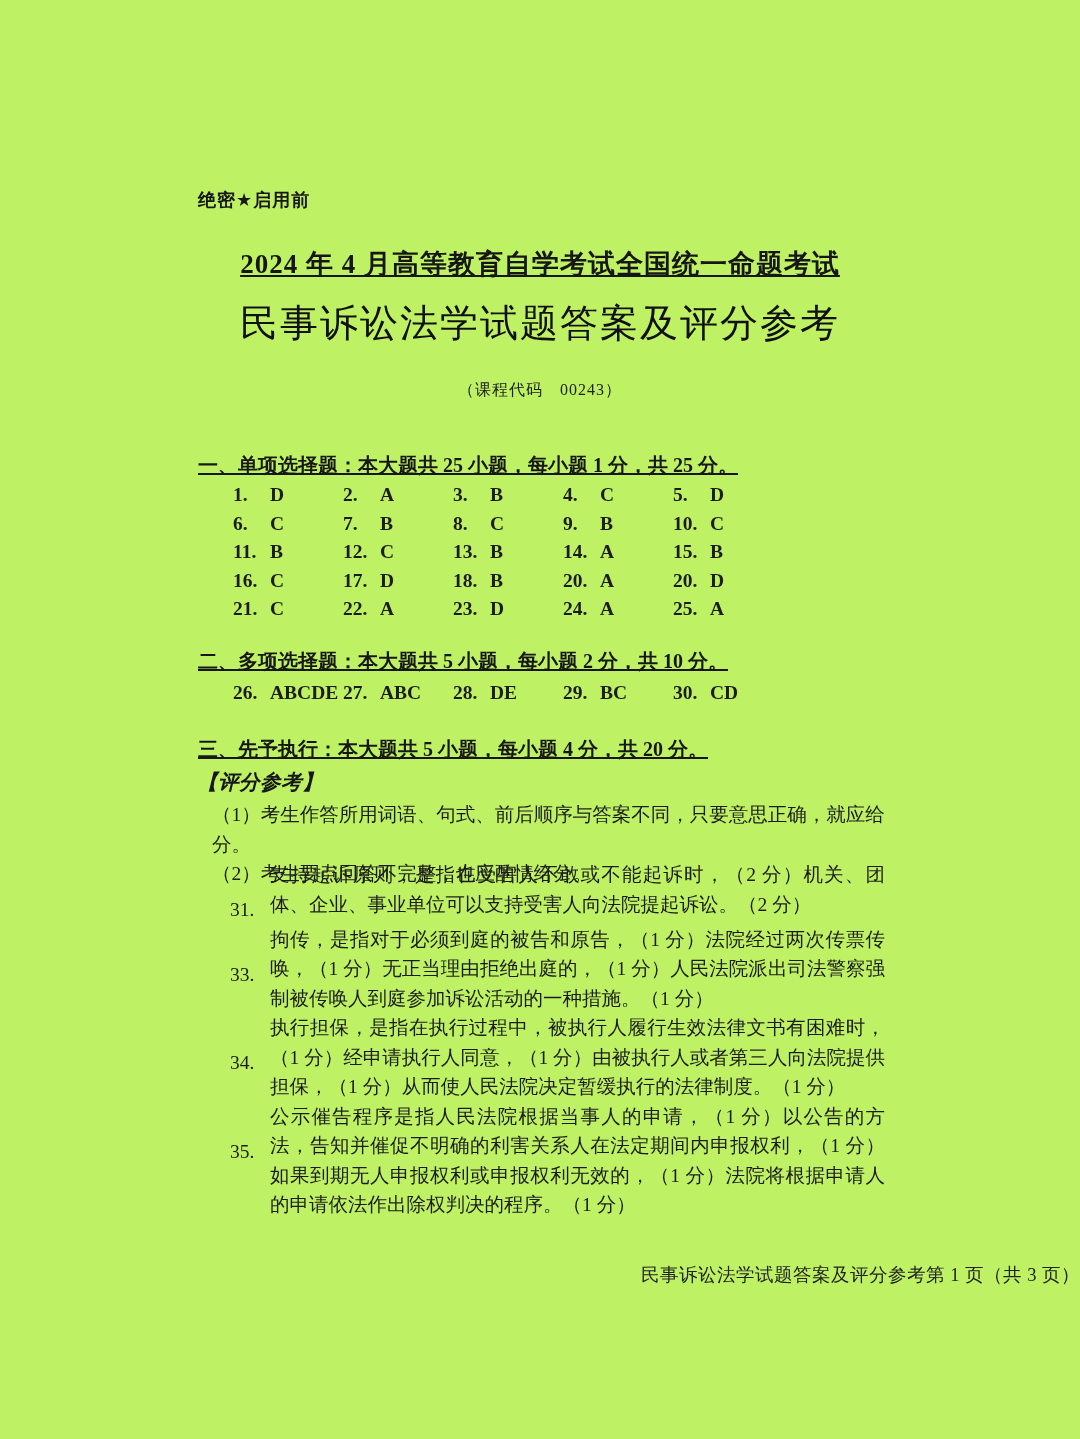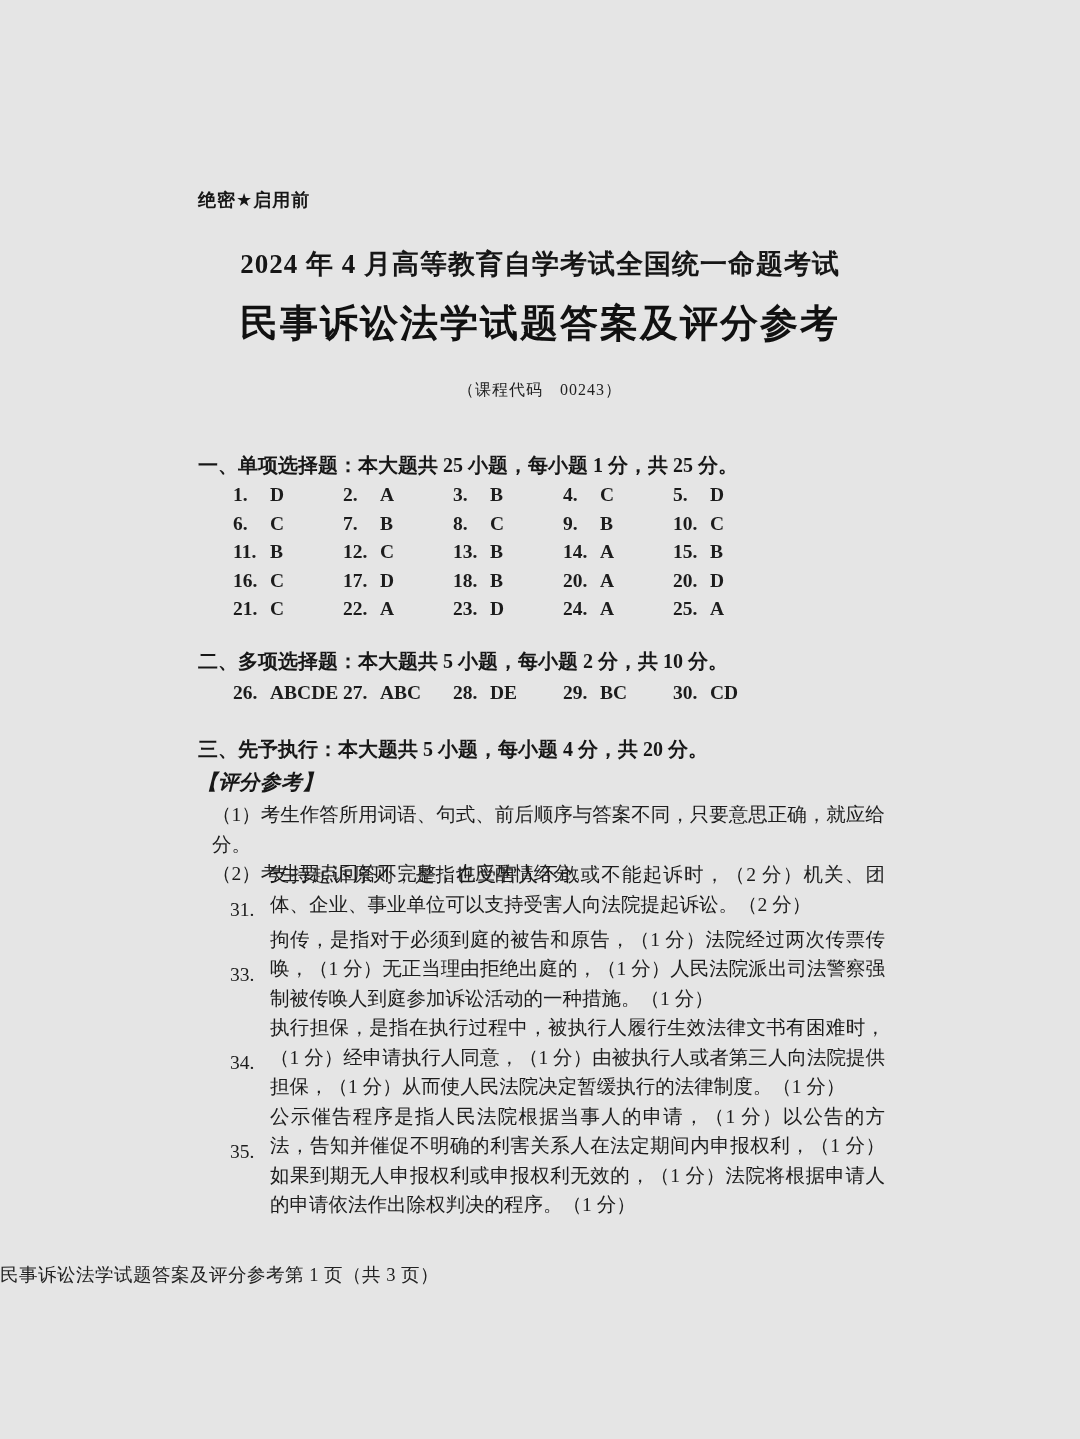--- a/index.html
+++ b/index.html
@@ -2,45 +2,45 @@
 <html><head>
 <meta charset="utf-8">
 <style>
   html,body{margin:0;padding:0;background:#ffffff;}
   body{
     width:1080px;height:1439px;
     font-family:"Liberation Serif","DejaVu Serif",serif;
     color:#1f1f1f;
     -webkit-font-smoothing:antialiased;
   }
-  .page{position:relative;width:1080px;height:1439px;background:#e5e5e5;overflow:hidden;}
+  .page{position:relative;width:1080px;height:1439px;background:#bef264;overflow:hidden;}
 
   .classified{
     position:absolute;left:198px;top:188px;
     font-family:"Liberation Sans","DejaVu Sans",sans-serif;
     font-weight:bold;font-size:18px;letter-spacing:1px;color:#171717;
   }
 
   .title-session{
     position:absolute;left:0;top:246px;width:1080px;
-    text-align:center;font-weight:bold;font-size:27px;letter-spacing:1px;color:#161616;
+    text-align:center;font-weight:bold;font-size:27px;letter-spacing:1px;color:#161616;text-decoration:underline;
   }
   .title-doc{
     position:absolute;left:0;top:298px;width:1080px;
-    text-align:center;font-weight:bold;font-size:38px;letter-spacing:2px;color:#111111;
+    text-align:center;font-weight:normal;font-size:38px;letter-spacing:2px;color:#111111;
   }
   .course-code{
     position:absolute;left:0;top:380px;width:1080px;
     text-align:center;font-size:16px;color:#1f1f1f;letter-spacing:1px;
   }
 
   .sec-head{
     position:absolute;left:198px;width:700px;
     font-family:"Liberation Sans","DejaVu Sans",sans-serif;
-    font-weight:bold;font-size:20px;color:#171717;white-space:nowrap;
+    font-weight:bold;font-size:20px;color:#171717;white-space:nowrap;text-decoration:underline;
   }
   .sec-head .num-part{font-family:"Liberation Serif","DejaVu Serif",serif;font-weight:bold;}
   #sec1-head{top:452px;}
   #sec2-head{top:648px;}
   #sec3-head{top:736px;}
 
   .answer-grid{
     position:absolute;left:233px;width:560px;
     display:grid;grid-template-columns:repeat(5,110px);
     font-size:19.5px;line-height:28.5px;color:#1c1c1c;
@@ -61,21 +61,21 @@
   .defs{
     position:absolute;left:230px;top:860px;width:655px;
     font-size:19.5px;line-height:29.5px;color:#1c1c1c;
   }
   .def-item{display:flex;align-items:flex-start;}
   .def-num{flex:0 0 40px;margin-top:35px;}
   .def-text{flex:1 1 auto;text-align:justify;}
 
   .footer{
     position:absolute;left:0;top:1262px;width:1080px;
-    text-align:left;font-size:18.5px;color:#222222;letter-spacing:0.5px;
+    text-align:right;font-size:18.5px;color:#222222;letter-spacing:0.5px;
   }
 </style>
 </head>
 <body>
 
 <div class="page">
 
   <div class="classified">绝密★启用前</div>
 
   <div class="title-session">2024 年 4 月高等教育自学考试全国统一命题考试</div>

